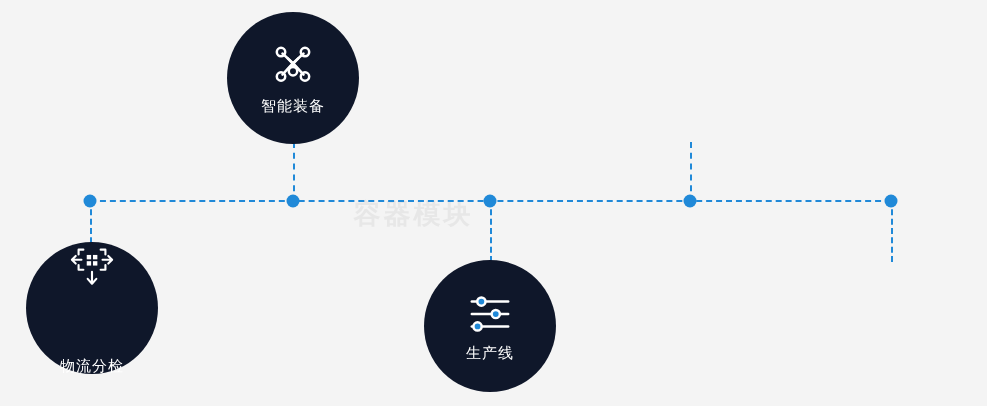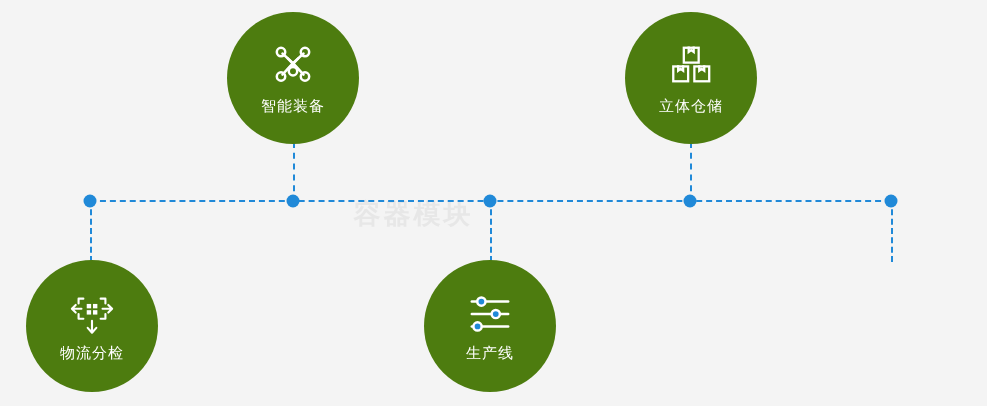--- a/index.html
+++ b/index.html
@@ -60,21 +60,21 @@
     transform: translate(-50%, -50%);
     z-index: 4;
   }
 
   
   .node {
     position: absolute;
     width: 132px;
     height: 132px;
     border-radius: 50%;
-    background: #4d7c0f;
+    background: #0f172a;
     z-index: 3;
     display: flex;
     flex-direction: column;
     align-items: center;
     justify-content: center;
     transform: translate(-50%, -50%);
     box-sizing: border-box;
   }
   .node .glyph {
     width: 46px;
@@ -125,35 +125,22 @@
         <circle cx="11.5" cy="10.5" r="4.4"></circle>
         <circle cx="36.5" cy="10.5" r="4.4"></circle>
         <circle cx="11.5" cy="36" r="4.4"></circle>
         <circle cx="36.5" cy="36" r="4.4"></circle>
         <circle cx="24" cy="30.5" r="4.4"></circle>
       </svg>
     </span>
     <span class="caption">智能装备</span>
   </div>
 
-  <div class="node top" style="left:691px; top:78px;">
-    <span class="glyph">
-      <svg viewBox="0 0 48 48" width="46" height="46" fill="none" stroke="#ffffff" stroke-width="2.4" stroke-linecap="square">
-        <rect x="16.5" y="6" width="15.5" height="15.5"></rect>
-        <path d="M21.6 6 v4.4 l2.6 -1.9 l2.6 1.9 V6"></path>
-        <rect x="5.5" y="25.5" width="15.5" height="15.5"></rect>
-        <path d="M10.6 25.5 v4.4 l2.6 -1.9 l2.6 1.9 v-4.4"></path>
-        <rect x="27.5" y="25.5" width="15.5" height="15.5"></rect>
-        <path d="M32.6 25.5 v4.4 l2.6 -1.9 l2.6 1.9 v-4.4"></path>
-      </svg>
-    </span>
-    <span class="caption">立体仓储</span>
-  </div>
 
-  <div class="node bottom" style="left:92px; top:326px;">
+  <div class="node bottom" style="left:92px; top:308px;justify-content:space-between;">
     <span class="glyph">
       <svg viewBox="0 0 48 48" width="46" height="46" fill="none" stroke="#ffffff" stroke-width="2.2" stroke-linecap="round" stroke-linejoin="round">
         <path d="M15 8 h-5 v5"></path>
         <path d="M33 8 h5 v5"></path>
         <path d="M15 29 h-5 v-5"></path>
         <path d="M33 29 h5 v-5"></path>
         <rect x="18.5" y="13.5" width="4.6" height="4.6" fill="#ffffff" stroke="none"></rect>
         <rect x="25" y="13.5" width="4.6" height="4.6" fill="#ffffff" stroke="none"></rect>
         <rect x="18.5" y="20" width="4.6" height="4.6" fill="#ffffff" stroke="none"></rect>
         <rect x="25" y="20" width="4.6" height="4.6" fill="#ffffff" stroke="none"></rect>

